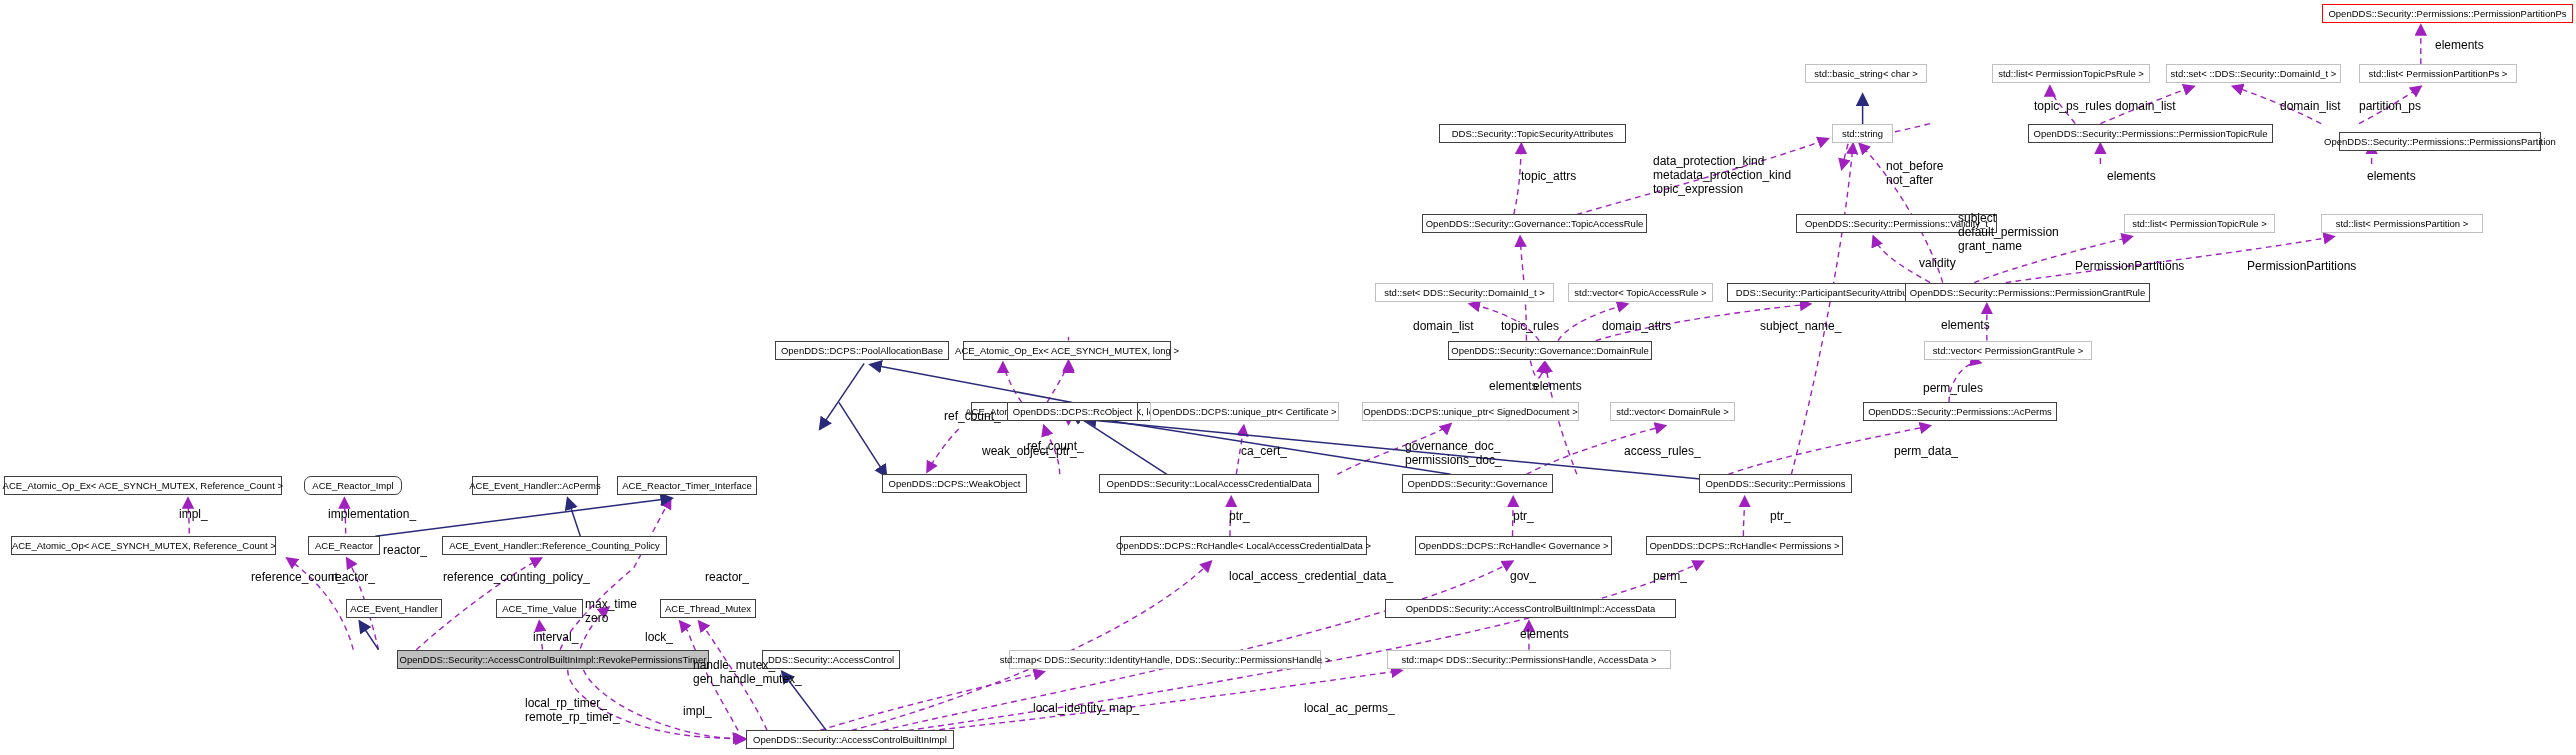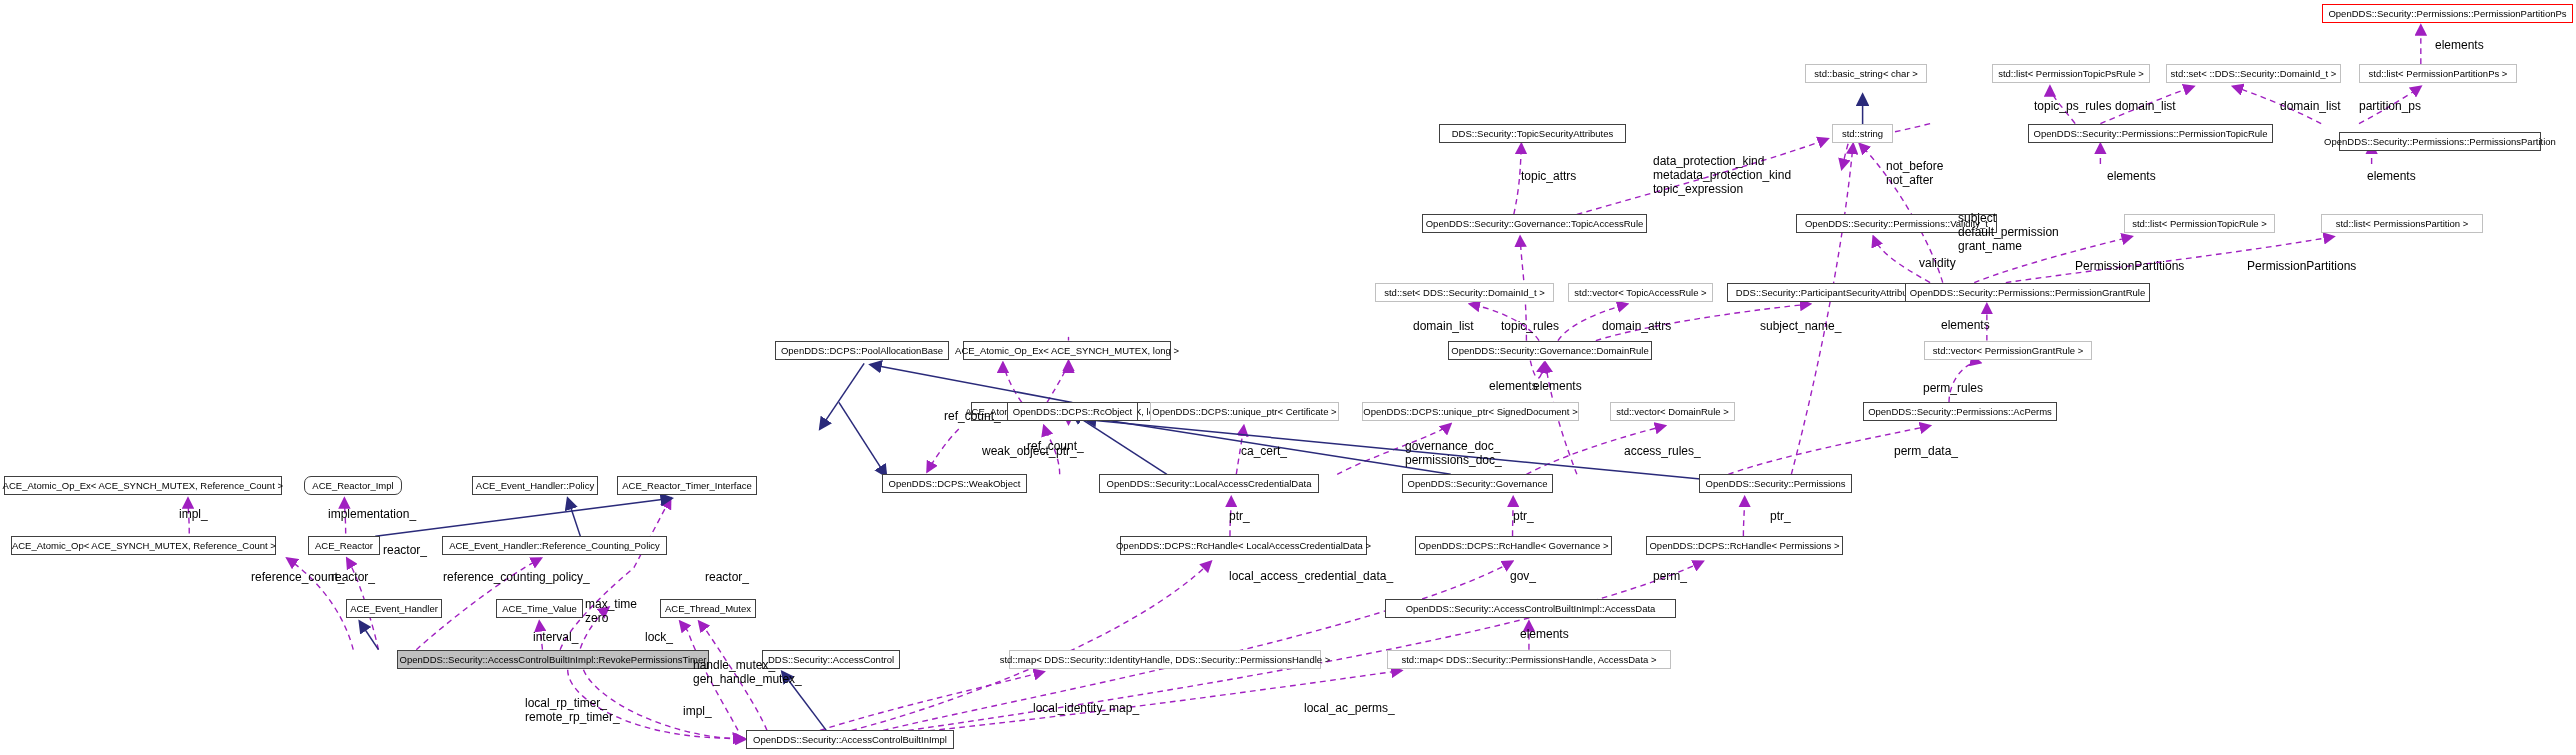--- a/index.html
+++ b/index.html
@@ -142,21 +142,21 @@
   </svg>
 
   <div id="nodes-layer">
       <div class="node cls" style="left: 3.8px; top: 476px; width: 278px;">
         <span>ACE_Atomic_Op_Ex&lt; ACE_SYNCH_MUTEX, Reference_Count &gt;</span>
       </div>
       <div class="node cls" style="left: 304px; top: 476px; width: 98px; border-radius: 7px;">
         <span>ACE_Reactor_Impl</span>
       </div>
       <div class="node cls" style="left: 472px; top: 476px; width: 126px;">
-        <span>ACE_Event_Handler::Policy</span>
+        <span>ACE_Event_Handler::AcPerms</span>
       </div>
       <div class="node cls" style="left: 617px; top: 476px; width: 140px;">
         <span>ACE_Reactor_Timer_Interface</span>
       </div>
       <div class="node cls" style="left: 11.4px; top: 536px; width: 265px;">
         <span>ACE_Atomic_Op&lt; ACE_SYNCH_MUTEX, Reference_Count &gt;</span>
       </div>
       <div class="node cls" style="left: 308px; top: 536px; width: 72px;">
         <span>ACE_Reactor</span>
       </div>

